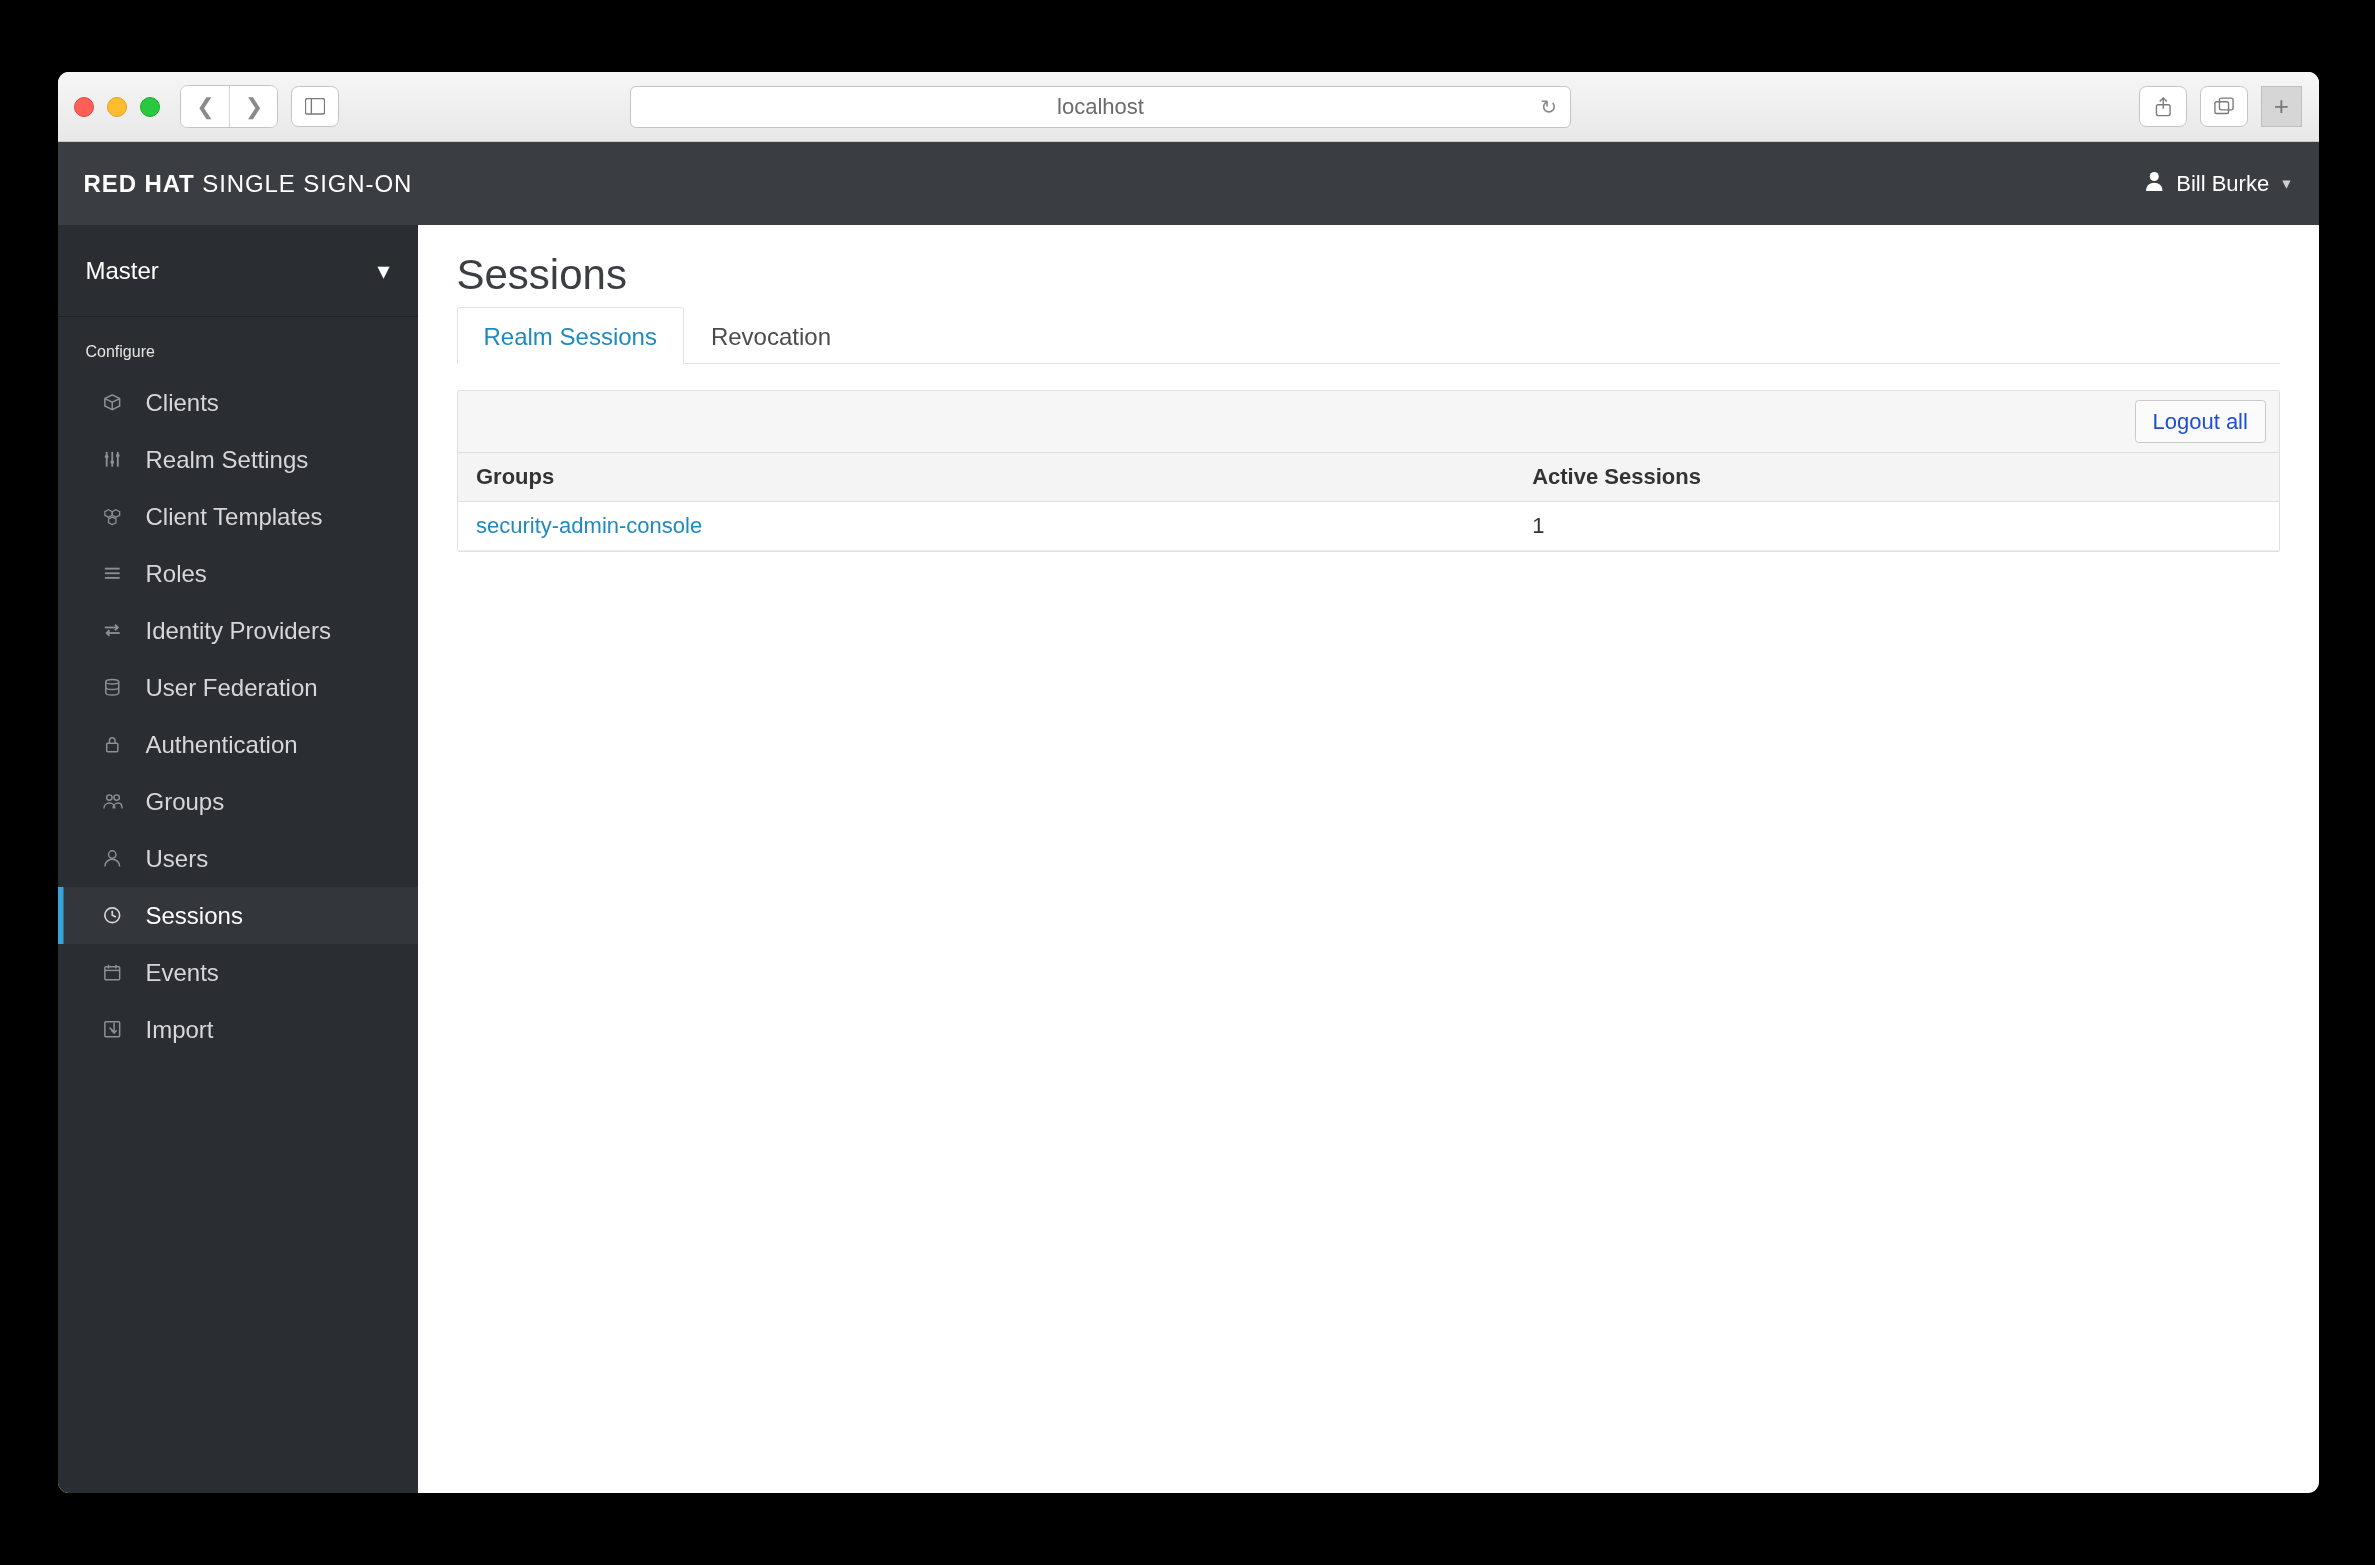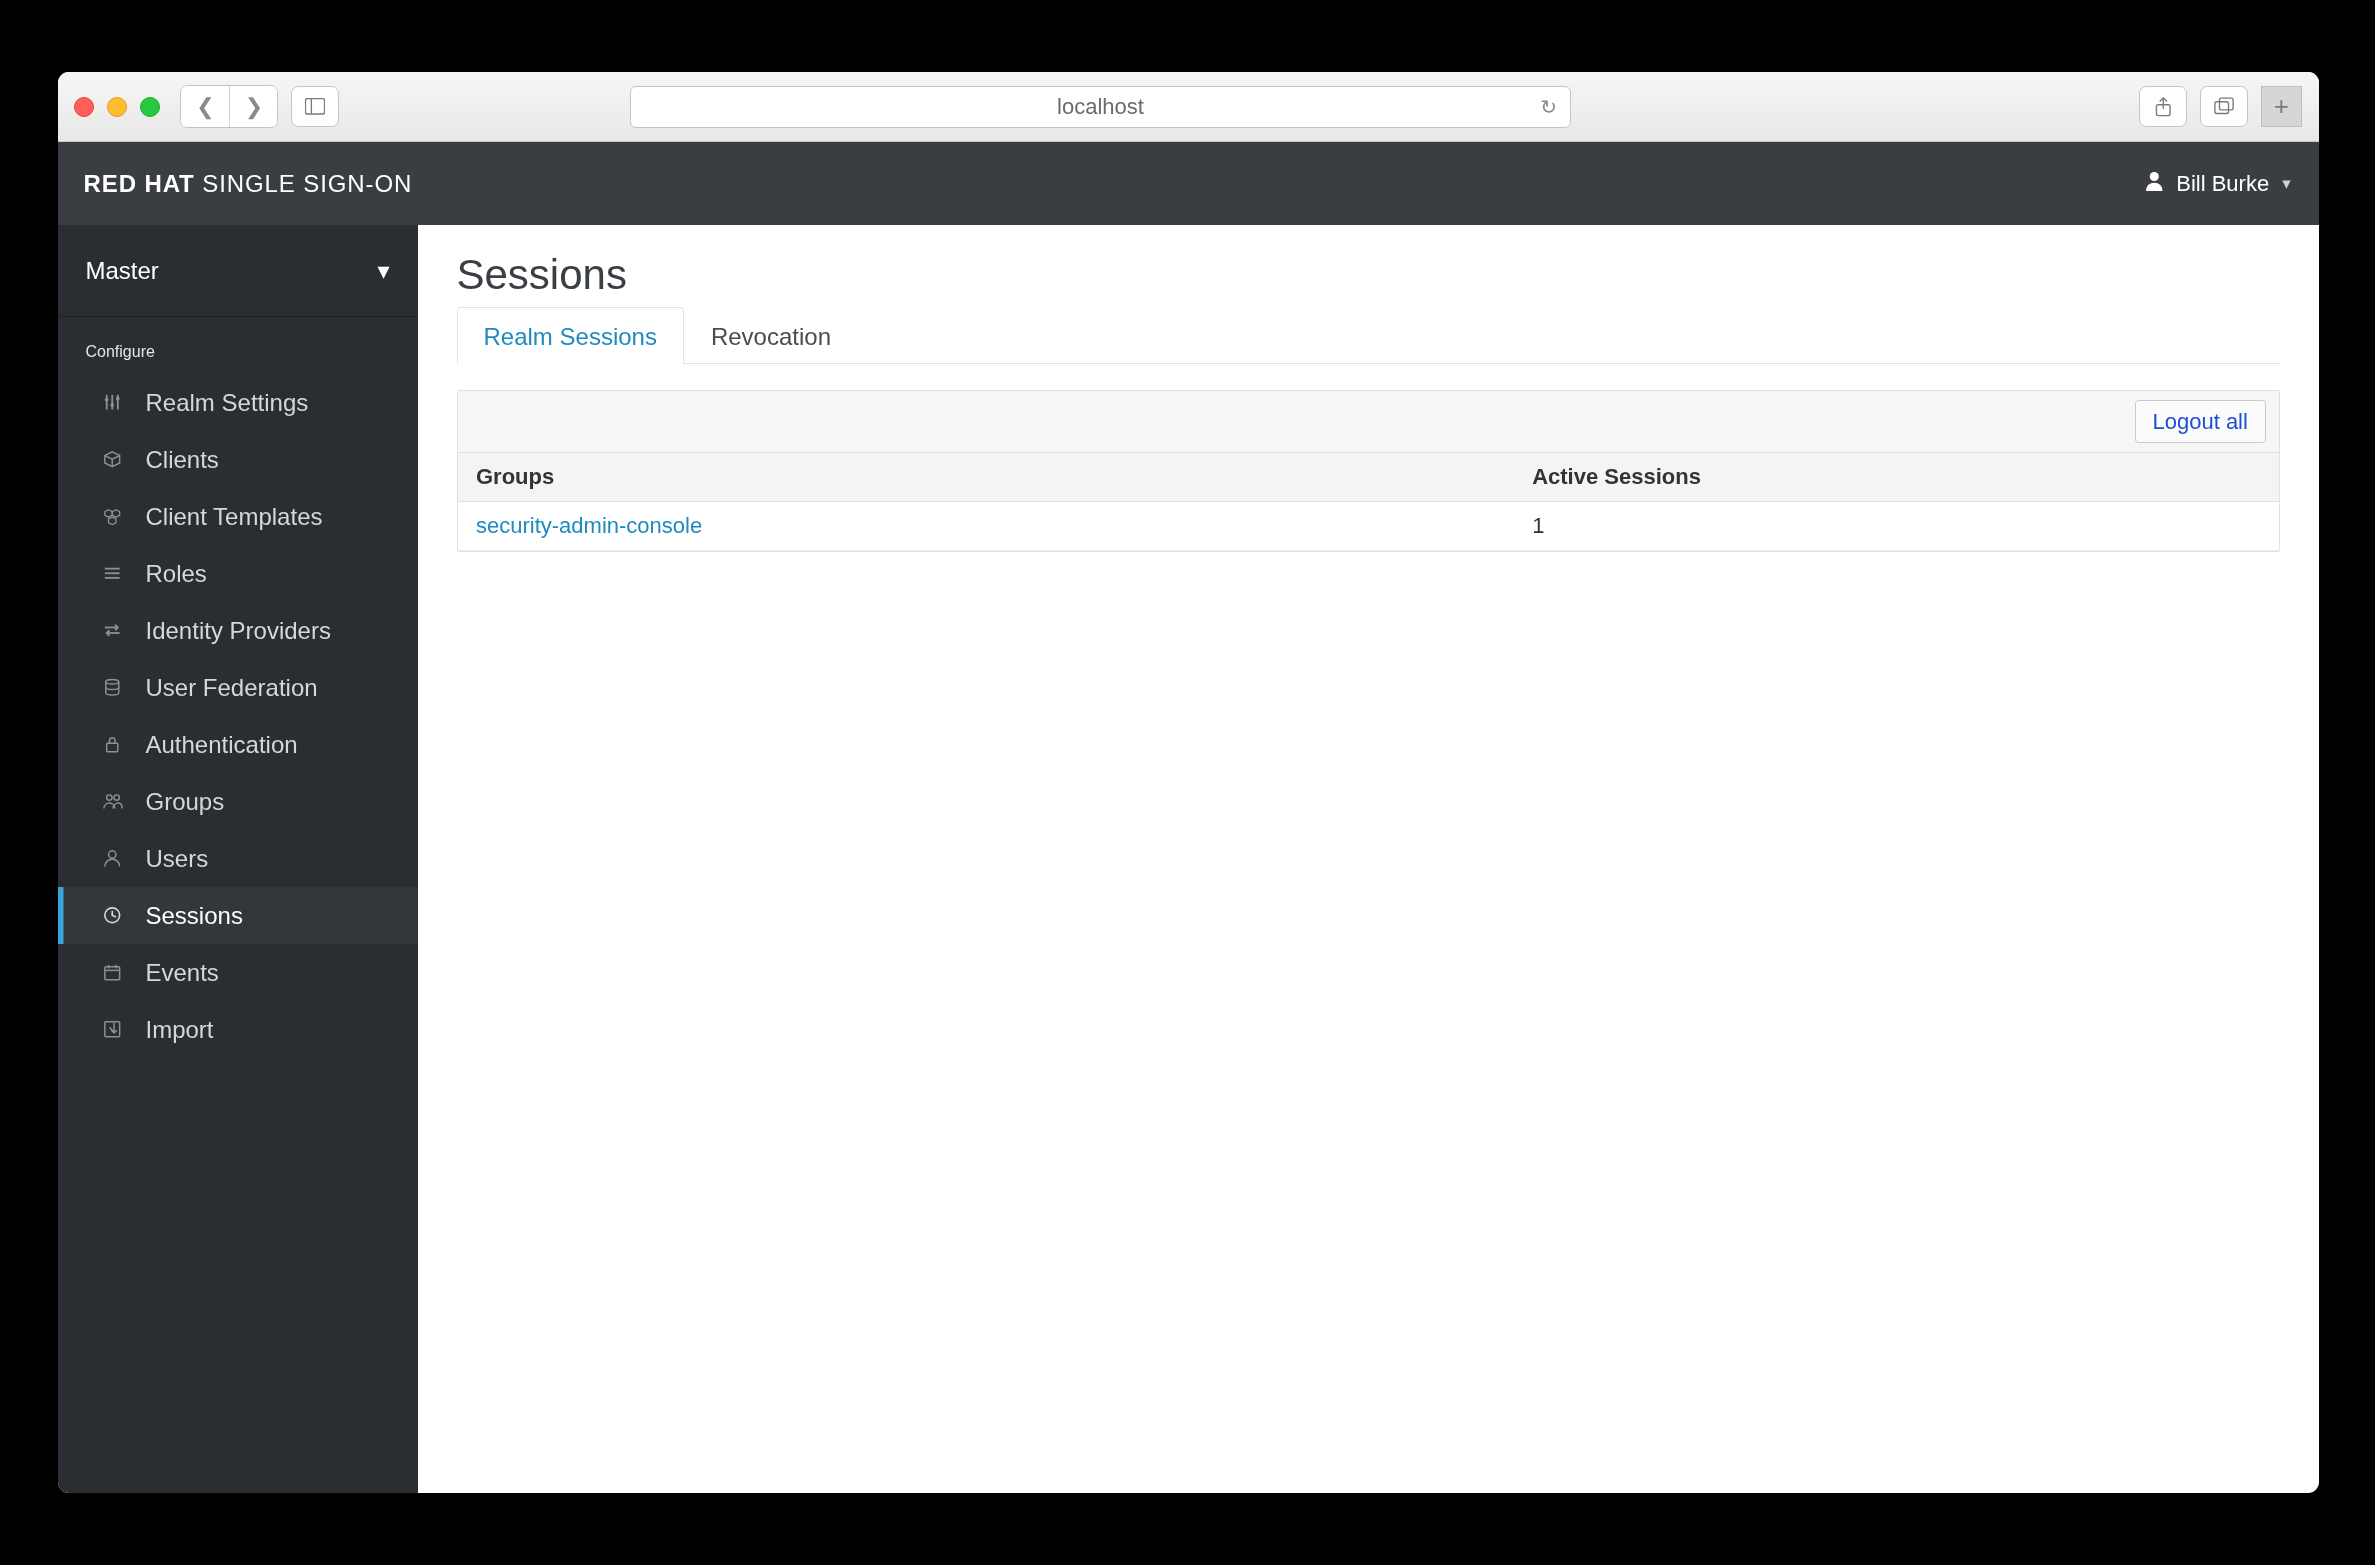--- a/index.html
+++ b/index.html
@@ -187,39 +187,39 @@
       <div class="sidebar">
         <div class="realm">
           <span>Master</span>
           <span>▾</span>
         </div>
 
         <div class="sect">Configure</div>
         <div class="navitem">
           <span class="nicon">
               <svg width="18.5" height="18.5" viewBox="0 0 20 20">
+                <polygon points="10,2 18,6 18,14 10,18 2,14 2,6" fill="none" stroke="#8c9096" stroke-width="1.6"></polygon>
+                <polyline points="2,6 10,10 18,6" fill="none" stroke="#8c9096" stroke-width="1.6"></polyline>
+                <line x1="10" y1="10" x2="10" y2="18" stroke="#8c9096" stroke-width="1.6"></line>
+              </svg>
+            </span>
+          <span>Clients</span>
+        </div>
+        <div class="navitem">
+          <span class="nicon">
+              <svg width="18.5" height="18.5" viewBox="0 0 20 20">
                 <line x1="4" y1="2" x2="4" y2="18" stroke="#8c9096" stroke-width="2"></line>
                 <line x1="10" y1="2" x2="10" y2="18" stroke="#8c9096" stroke-width="2"></line>
                 <line x1="16" y1="2" x2="16" y2="18" stroke="#8c9096" stroke-width="2"></line>
                 <circle cx="4" cy="7" r="2" fill="#8c9096"></circle>
                 <circle cx="10" cy="13" r="2" fill="#8c9096"></circle>
                 <circle cx="16" cy="6" r="2" fill="#8c9096"></circle>
               </svg>
             </span>
           <span>Realm Settings</span>
-        </div>
-        <div class="navitem">
-          <span class="nicon">
-              <svg width="18.5" height="18.5" viewBox="0 0 20 20">
-                <polygon points="10,2 18,6 18,14 10,18 2,14 2,6" fill="none" stroke="#8c9096" stroke-width="1.6"></polygon>
-                <polyline points="2,6 10,10 18,6" fill="none" stroke="#8c9096" stroke-width="1.6"></polyline>
-                <line x1="10" y1="10" x2="10" y2="18" stroke="#8c9096" stroke-width="1.6"></line>
-              </svg>
-            </span>
-          <span>Clients</span>
         </div>
         <div class="navitem">
           <span class="nicon">
               <svg width="18.5" height="18.5" viewBox="0 0 20 20">
                 <polygon points="6,3 10,5 10,9 6,11 2,9 2,5" fill="none" stroke="#8c9096" stroke-width="1.4"></polygon>
                 <polygon points="14,3 18,5 18,9 14,11 10,9 10,5" fill="none" stroke="#8c9096" stroke-width="1.4"></polygon>
                 <polygon points="10,11 14,13 14,17 10,19 6,17 6,13" fill="none" stroke="#8c9096" stroke-width="1.4"></polygon>
               </svg>
             </span>
           <span>Client Templates</span>

